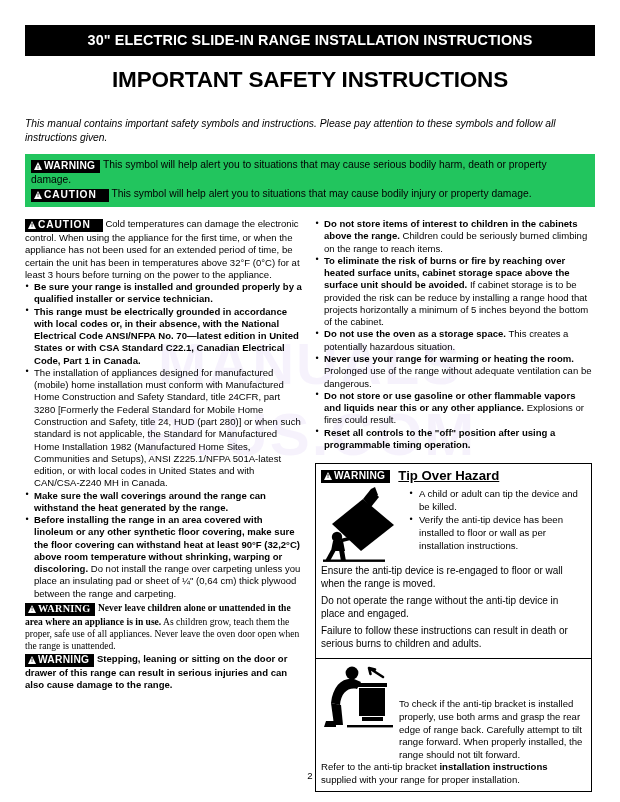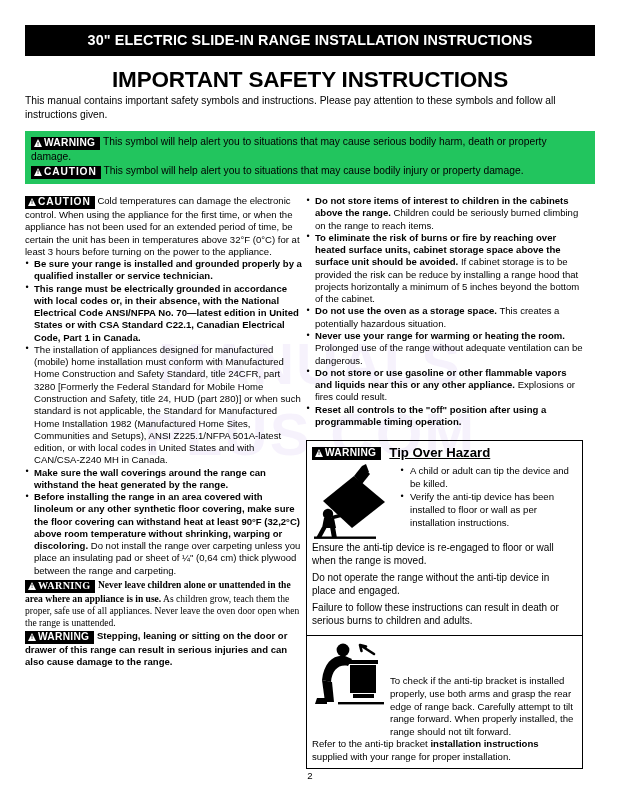--- a/index.html
+++ b/index.html
@@ -52,21 +52,22 @@
   .doc-title {
     text-align: center;
     font-weight: bold;
     font-size: 22.5px;
     margin-top: 11px;
     letter-spacing: -0.2px;
   }
   .intro {
     font-size: 10.3px;
     line-height: 1.33;
-    margin-top: 1px;
+    margin-top: 24px;
+    font-style: italic;
   }
 
   
   .legend {
     background: #22c55e;
     margin-top: 10px;
     padding: 4px 6px 5px 6px;
     font-size: 10.3px;
     line-height: 1.35;
   }
@@ -97,26 +98,26 @@
   }
   .tag .tri::after {
     content: "!";
     position: absolute;
     left: -1.1px; top: 1.3px;
     font-size: 6.2px;
     font-weight: bold;
     color: #000;
     line-height: 1;
   }
-  .tag.caution { letter-spacing: 0.9px; padding-right: 4px; }
+  .tag.caution { letter-spacing: 0.9px; padding-right: 12px; }
 
   
   .columns {
     display: flex;
-    gap: 4px;
+    gap: 13px;
     margin-top: 11px;
   }
   .col { width: 277px; flex: 0 0 277px; }
 
   .body-text {
     font-size: 9.55px;
     line-height: 1.285;
   }
   .body-text p { margin: 0; }
   b, strong { font-weight: bold; }

